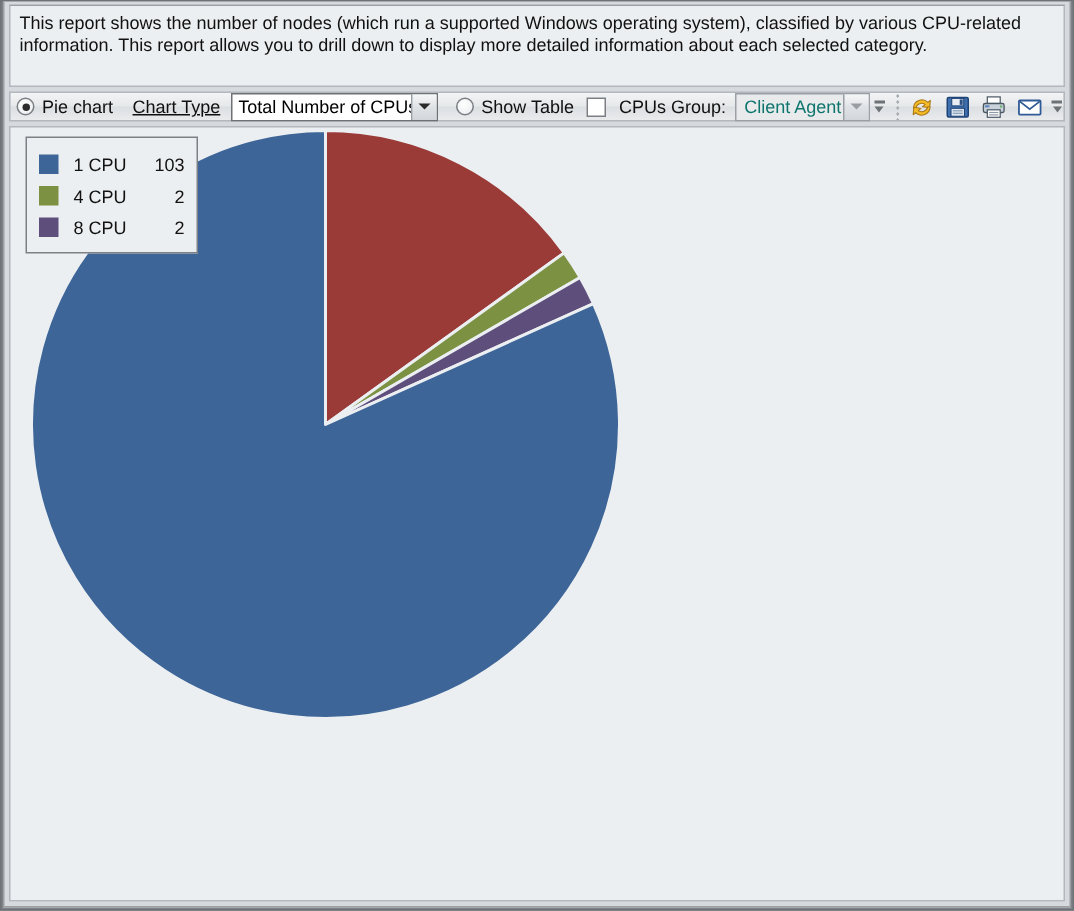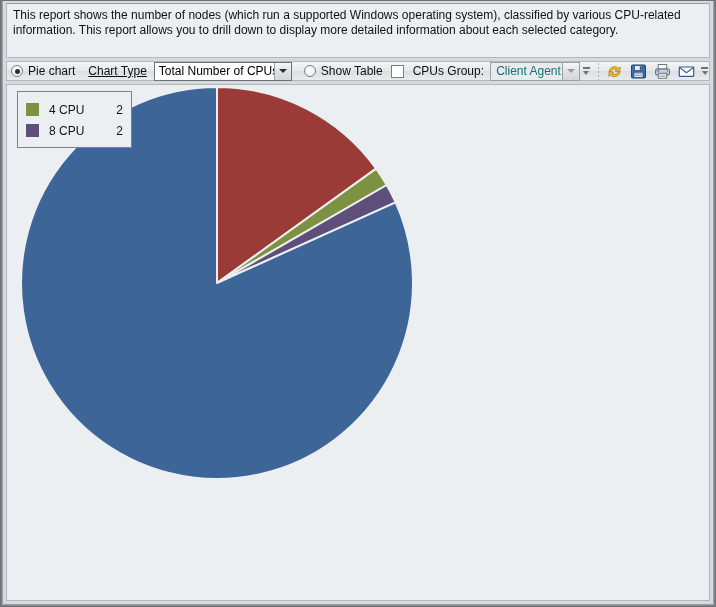--- a/index.html
+++ b/index.html
@@ -423,20 +423,25 @@
         <g id="pie-slices">
             <path d="M 210 198 L 210.00 2.00 A 196 196 0 0 1 369.14 83.59 Z" fill="#9a3b38" stroke="#eceff1" stroke-width="2" stroke-linejoin="round"></path>
             <path d="M 210 198 L 369.14 83.59 A 196 196 0 0 1 379.74 100.00 Z" fill="#7c9142" stroke="#eceff1" stroke-width="2" stroke-linejoin="round"></path>
             <path d="M 210 198 L 379.74 100.00 A 196 196 0 0 1 388.66 117.39 Z" fill="#5e4e7c" stroke="#eceff1" stroke-width="2" stroke-linejoin="round"></path>
             <path d="M 210 198 L 388.66 117.39 A 196 196 0 1 1 210.00 2.00 Z" fill="#3d6598" stroke="#eceff1" stroke-width="2" stroke-linejoin="round"></path>
           </g>
       </svg>
 
       <div id="legend">
         <div class="legend-row">
+          <span class="legend-swatch" style="background:#3d6598;"></span>
+          <span class="legend-label">1 CPU</span>
+          <span class="legend-value">103</span>
+        </div>
+        <div class="legend-row">
           <span class="legend-swatch" style="background:#7c9142;"></span>
           <span class="legend-label">4 CPU</span>
           <span class="legend-value">2</span>
         </div>
         <div class="legend-row">
           <span class="legend-swatch" style="background:#5e4e7c;"></span>
           <span class="legend-label">8 CPU</span>
           <span class="legend-value">2</span>
         </div>
       </div>

